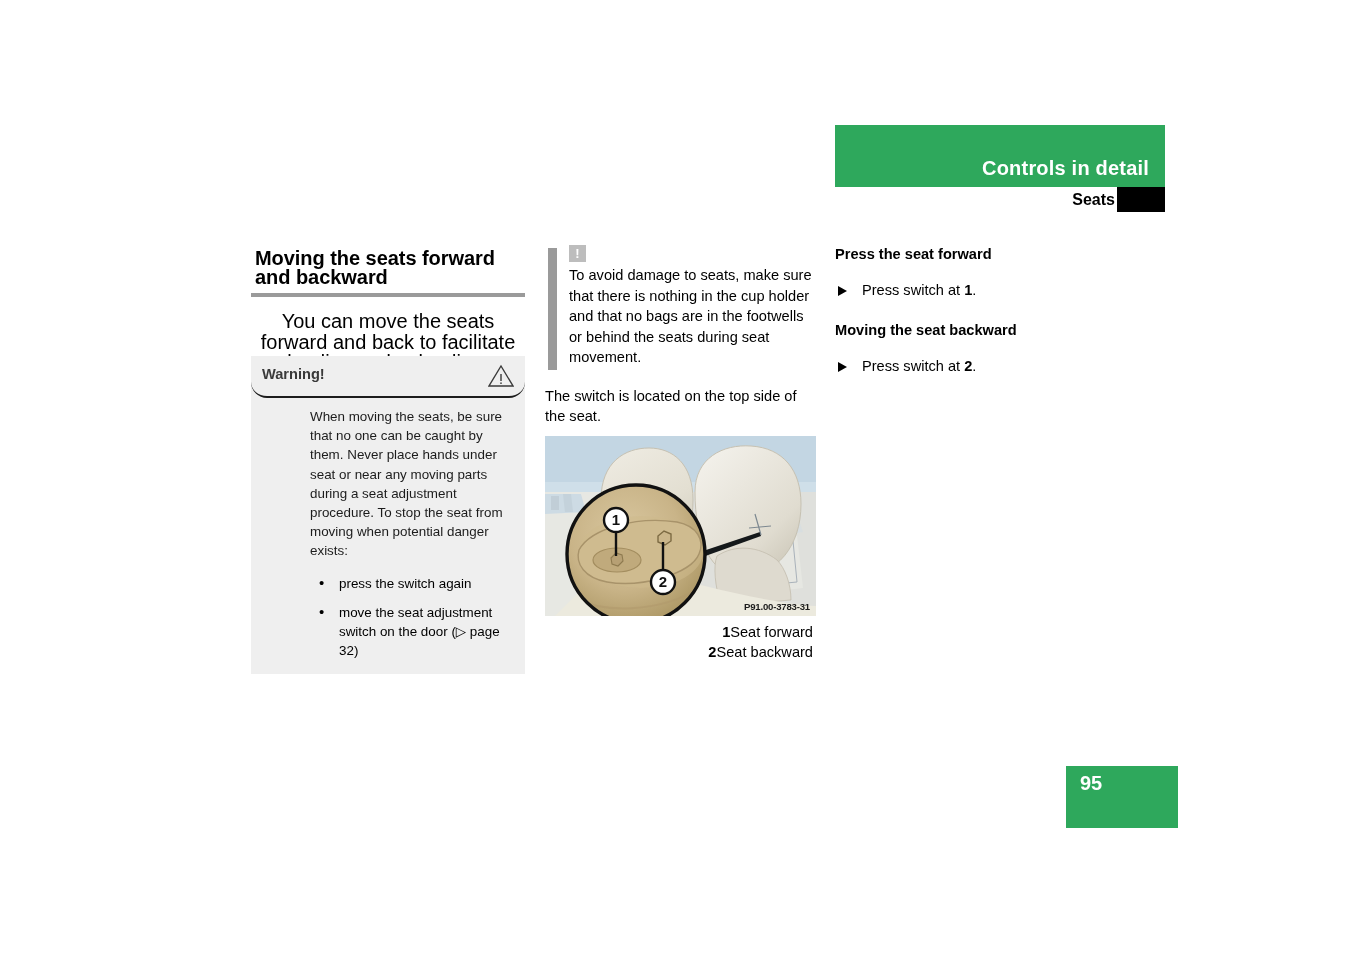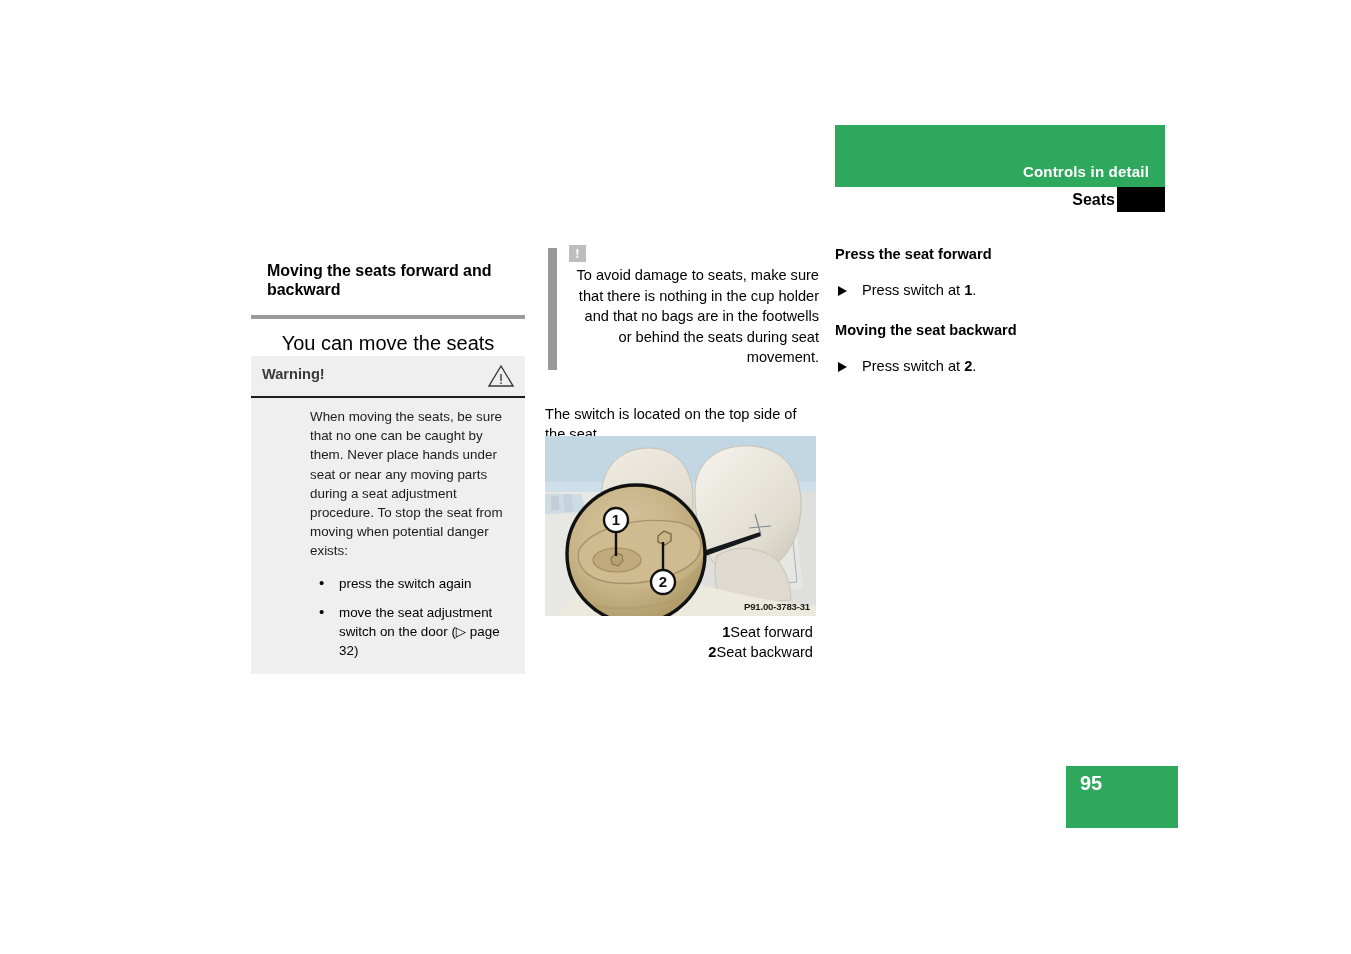--- a/index.html
+++ b/index.html
@@ -23,21 +23,21 @@
     top: 125px;
     width: 330px;
     height: 62px;
     background: #2ea85c;
   }
   .header-title {
     position: absolute;
     right: 16px;
     bottom: 7px;
     color: #ffffff;
-    font-size: 15px;
+    font-size: 20px;
     font-weight: bold;
     letter-spacing: 0.2px;
     white-space: nowrap;
   }
   .header-sub-row {
     position: absolute;
     left: 835px;
     top: 187px;
     width: 330px;
     height: 25px;
@@ -65,22 +65,22 @@
   
   .col {
     position: absolute;
     top: 245px;
   }
   .col-1 { left: 251px; width: 274px; }
   .col-2 { left: 545px; width: 274px; }
   .col-3 { left: 835px; width: 280px; }
 
   h2.sec-title {
-    margin: 16px;
-    font-size: 16px;
+    margin: 4px;
+    font-size: 20px;
     font-weight: bold;
     line-height: 19px;
     letter-spacing: -0.05px;
   }
   .rule {
     margin-top: 6px;
     height: 4px;
     background: #9a9a9a;
     width: 274px;
   }
@@ -96,20 +96,21 @@
     position: absolute;
     left: 251px;
     top: 356px;
     width: 274px;
     background: #efefef;
   }
   .warning-head {
     position: relative;
     height: 40px;
     border-bottom: 2px solid #1c1c1c;
+    border-radius: 16px;
   }
   .warning-head-label {
     position: absolute;
     left: 11px;
     top: 10px;
     font-size: 14.6px;
     font-weight: bold;
     color: #3a3a3a;
   }
   .warn-tri {
@@ -172,24 +173,23 @@
     font-size: 13px;
     font-weight: bold;
     line-height: 17px;
     text-align: center;
     margin-bottom: 3px;
   }
   .note-box p {
     margin: 0;
     font-size: 14.6px;
     line-height: 20.5px;
-    text-align: right;
   }
   .note-after {
-    margin-top: 36px;
+    margin-top: 18px;
     font-size: 14.6px;
     line-height: 20.5px;
   }
 
   
   .figure {
     position: absolute;
     left: 545px;
     top: 436px;
     width: 271px;

